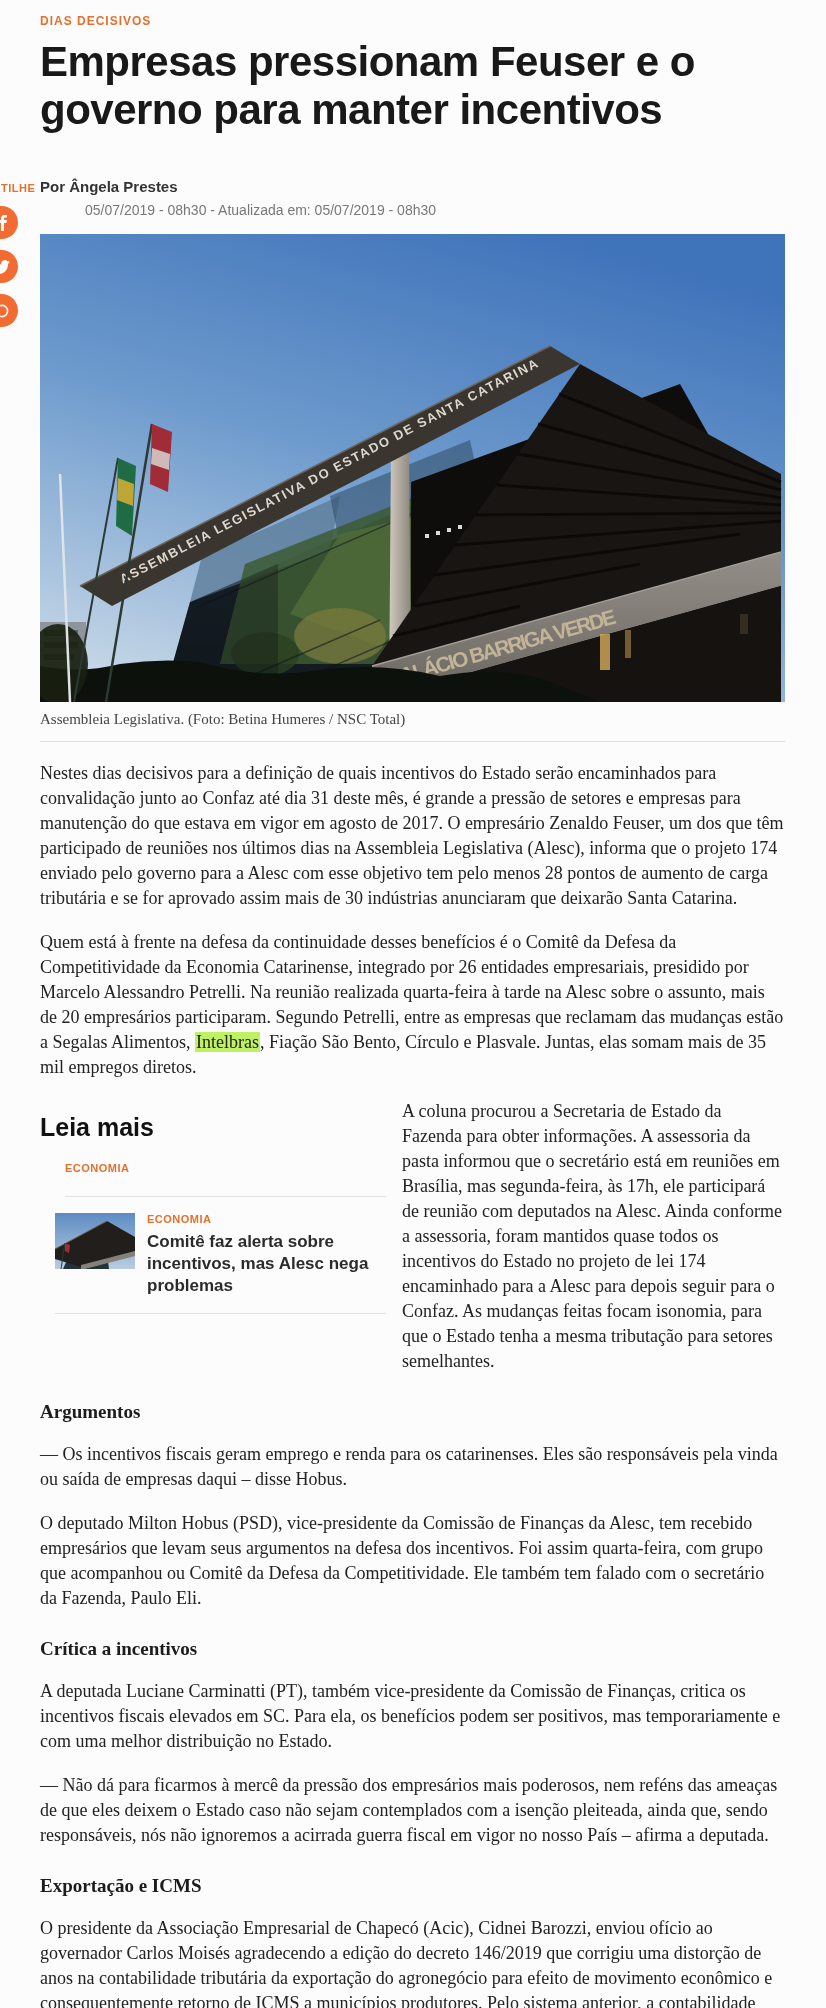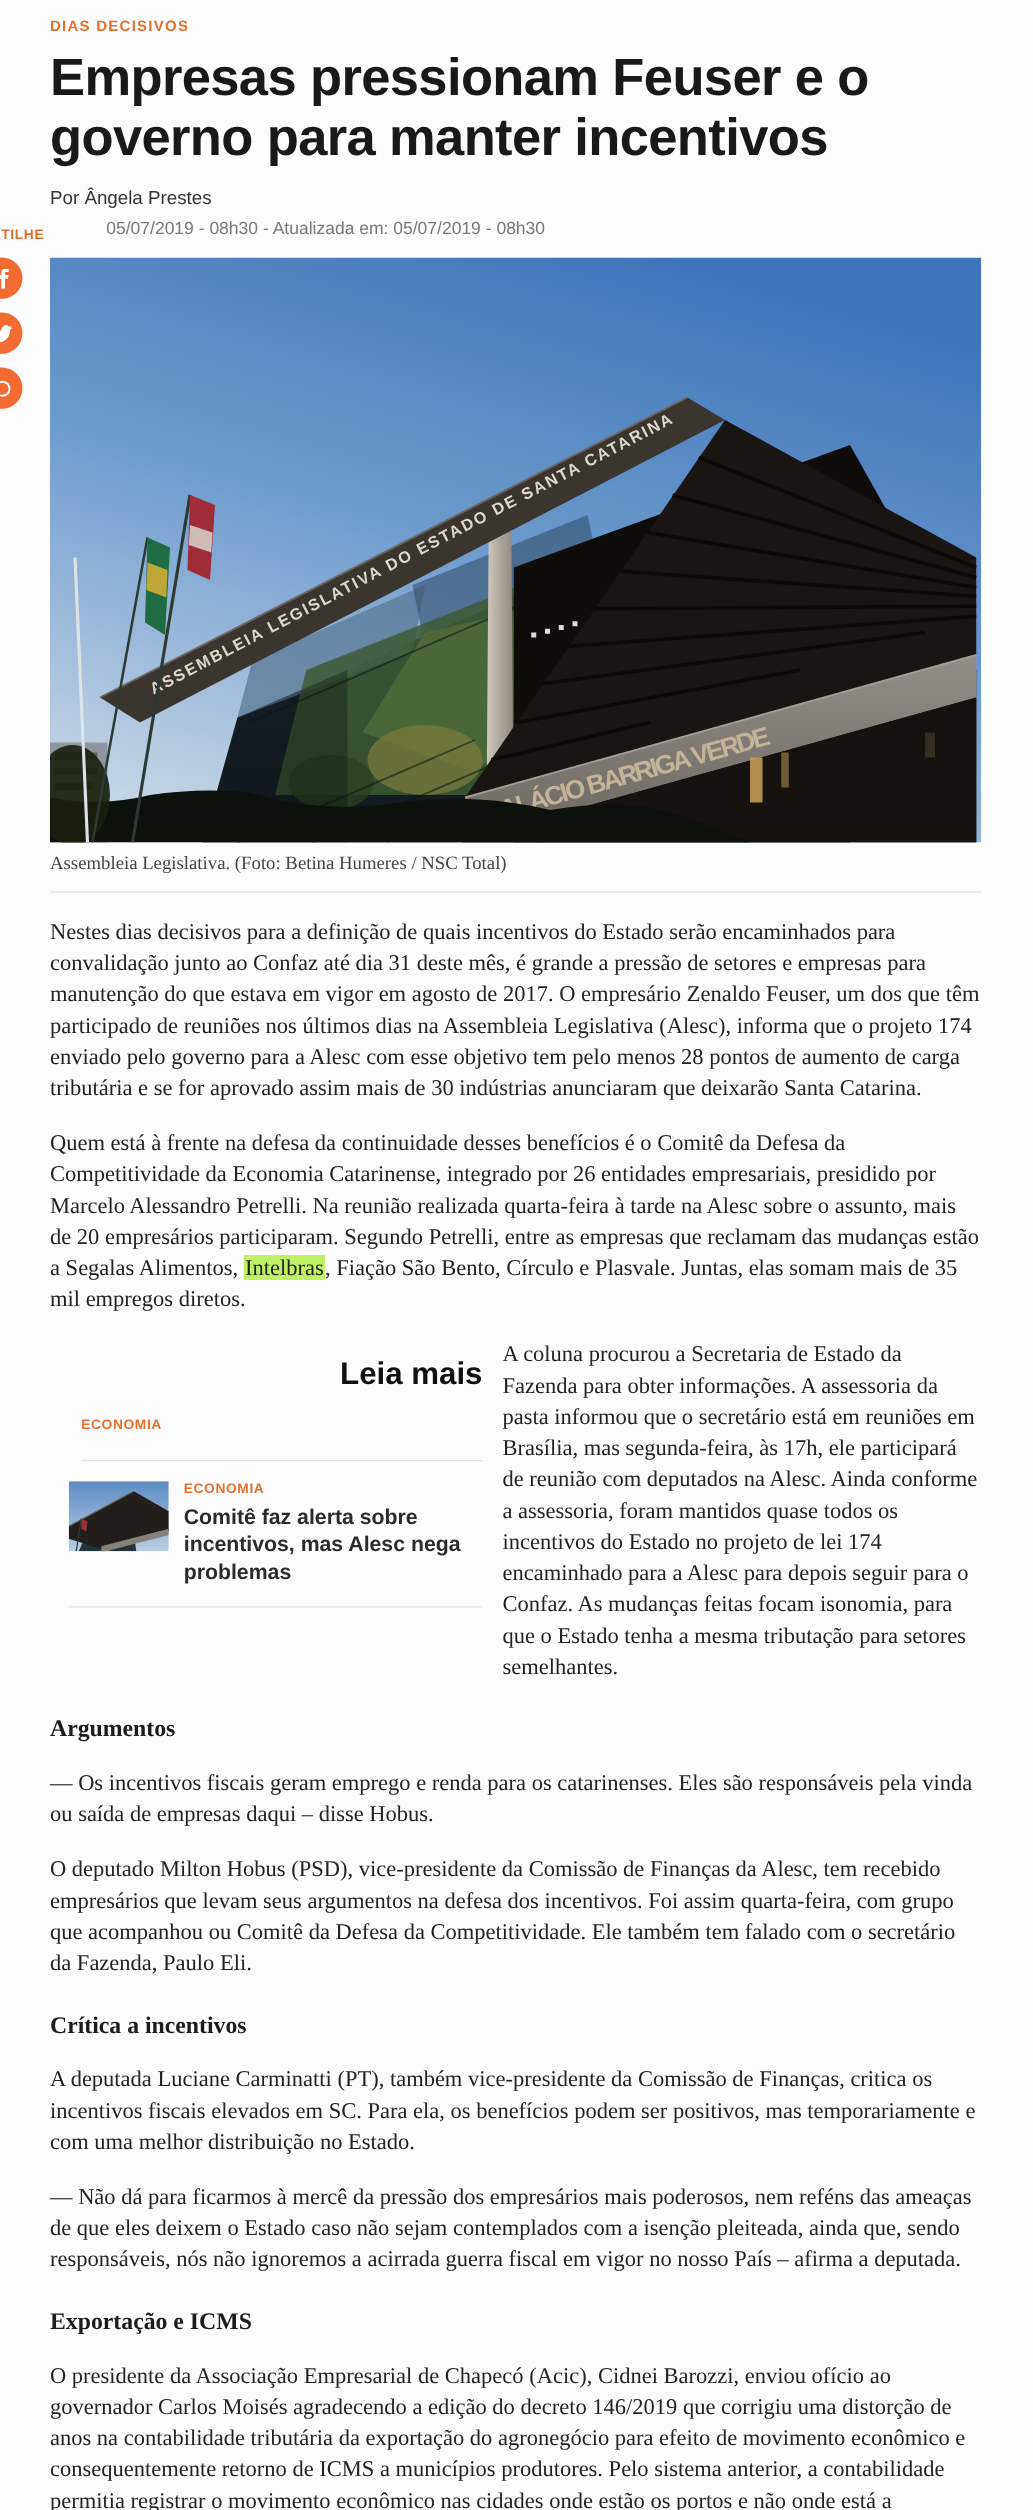--- a/index.html
+++ b/index.html
@@ -11,21 +11,21 @@
   .page { position:relative; width:826px; box-sizing:border-box; padding:14px 41px 30px 40px; }
 
   .kicker {
     font-size:12px; font-weight:bold; letter-spacing:1px;
     color:#e4702e; text-transform:uppercase;
   }
   h1.headline {
     margin:10px 0 0 0; font-size:42px; line-height:48px; font-weight:bold;
     color:#191919; letter-spacing:-0.5px; max-width:745px;
   }
-  .byline { margin-top:16px; font-size:15px; font-weight:normal; color:#333; }
+  .byline { margin-top:44px; font-size:15px; font-weight:bold; color:#333; }
   .dateline { margin-top:7px; font-size:14px; color:#76787a;margin-left:45px; }
 
   
   .share-rail { position:absolute; left:0; top:182px; width:30px; }
   .share-label {
     margin-left:-50px; width:90px; font-size:11px; font-weight:bold;
     letter-spacing:0.5px; color:#e4702e; white-space:nowrap; margin-bottom:12px;
   }
   .share-btn {
     width:33px; height:33px; border-radius:50%; background:#f26b33;
@@ -49,21 +49,21 @@
   mark.hl { background:#bef264; color:#222; padding:0 1px; }
 
   h3.section-head {
     font-family:"Liberation Serif", serif; font-size:19px; font-weight:bold;
     color:#1c1c1c; margin:27px 0 0 0; clear:both;
   }
 
   
   .leia-wrap { margin-top:4px; }
   aside.leia-mais { float:left; width:346px; margin:14px 16px 6px 0; }
-  .leia-title { font-size:25px; font-weight:bold; color:#111; margin:0 0 20px 0;text-align:right; }
+  .leia-title { font-size:25px; font-weight:bold; color:#111; margin:0 0 20px 0; }
   .rel-item { margin-left:25px; padding-bottom:16px; border-bottom:1px solid #e3e3e3; }
   .rel-item.with-thumb { margin-left:15px; margin-top:16px; display:flex; gap:12px; }
   .rel-label { font-size:11px; font-weight:bold; letter-spacing:0.5px; color:#e4702e; margin-bottom:6px; }
   .rel-title { font-size:17px; line-height:22px; font-weight:bold; color:#2b2b2b; }
   .rel-thumb { flex:0 0 80px; }
   p.beside { overflow:hidden; }
 
   .clear { clear:both; }
 </style>
 </head>

